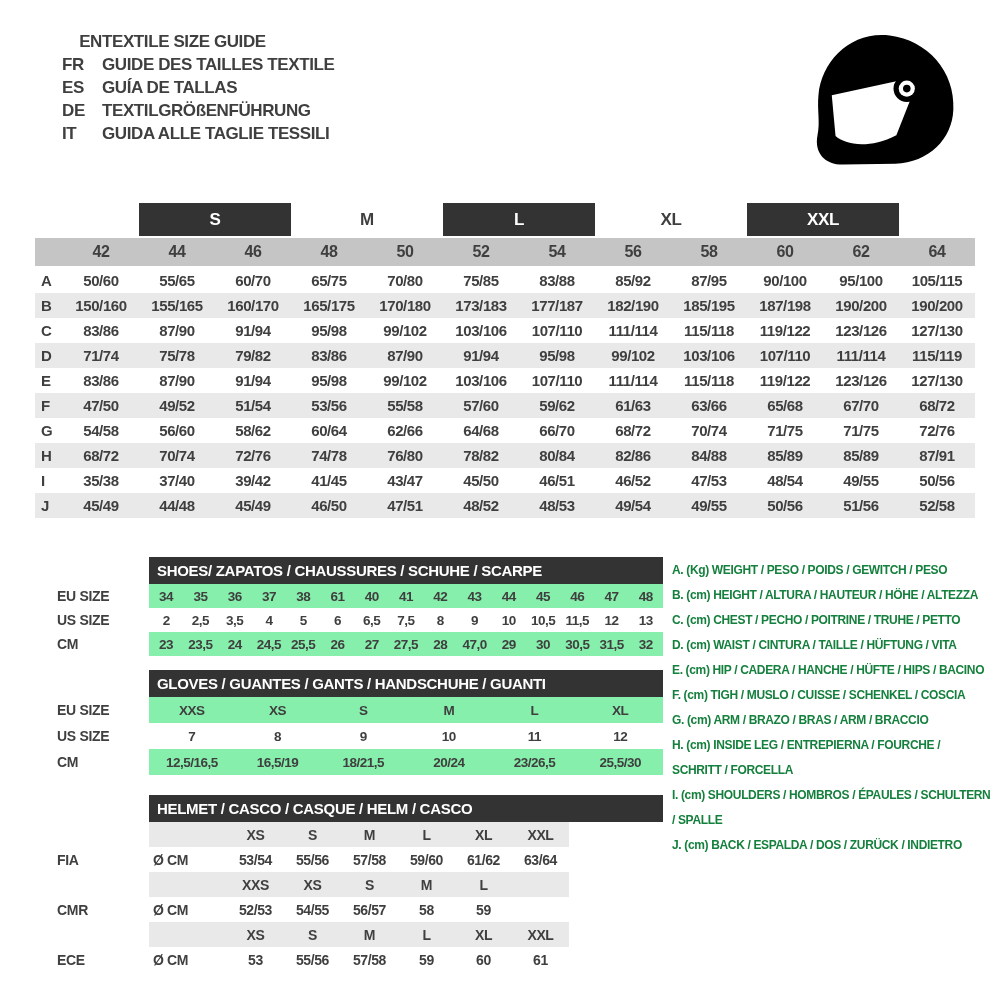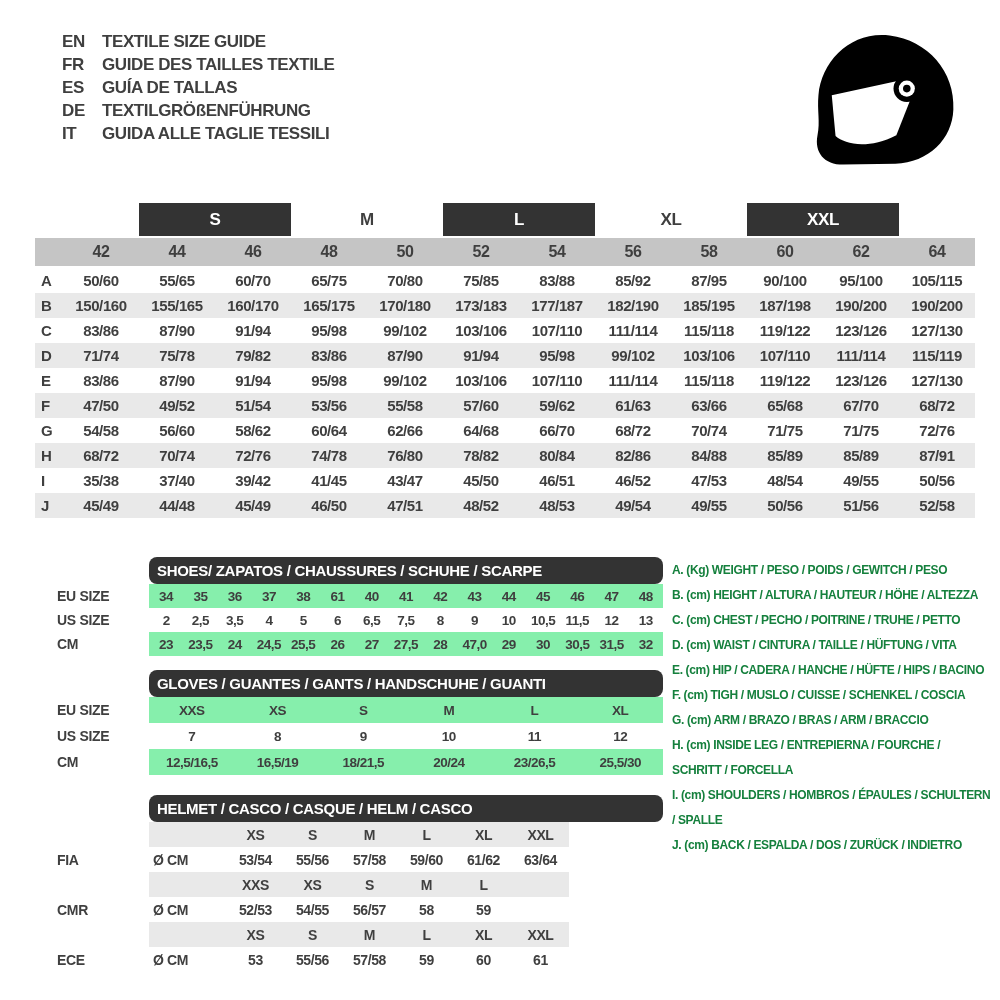--- a/index.html
+++ b/index.html
@@ -21,21 +21,21 @@
   .num-row{display:grid;grid-template-columns:28px repeat(12,1fr);height:28px;background:#c5c5c5;margin-top:2px;}
   .ncell{display:flex;align-items:center;justify-content:center;font-weight:700;font-size:16px;letter-spacing:-0.3px;}
   .size-body{margin-top:2px;}
   .data-row{display:grid;grid-template-columns:28px repeat(12,1fr);height:25px;}
   .data-row.alt{background:#e9e9e9;}
   .cell{display:flex;align-items:center;justify-content:center;font-weight:700;font-size:15px;letter-spacing:-0.4px;white-space:nowrap;}
   .cell.letter{justify-content:flex-start;padding-left:6px;}
   
   .bottom-left{position:absolute;left:57px;top:557px;width:606px;}
   .bt-title{margin-left:92px;width:514px;box-sizing:border-box;height:27px;line-height:27px;
-    background:#333;color:#fff;font-weight:700;font-size:15px;letter-spacing:-0.3px;padding-left:8px;border-radius:8px;}
+    background:#333;color:#fff;font-weight:700;font-size:15px;letter-spacing:-0.3px;padding-left:8px;}
   .bt-row{display:grid;height:24px;align-items:center;}
   .bt-label{font-weight:700;font-size:14px;letter-spacing:-0.3px;text-align:left;align-self:center;}
   .bt-val{display:flex;align-items:center;justify-content:center;height:100%;
     font-weight:700;font-size:13.5px;letter-spacing:-0.5px;white-space:nowrap;}
   .bt-row.alt .bt-val{background:#86efac;}
   .gap14{height:14px;} .gap20{height:20px;}
   .gl-row{height:26px;}
   
   .hm-row{display:grid;grid-template-columns:92px 78px repeat(6,57px);height:25px;align-items:center;}
   .hm-cell{display:flex;align-items:center;justify-content:center;height:100%;
@@ -46,21 +46,21 @@
   .legend{position:absolute;left:672px;top:558px;width:320px;}
   .legend-item{font-weight:700;font-size:12px;letter-spacing:-0.35px;line-height:25px;color:#15803d;}
 </style>
 </head>
 <body>
 
 <div class="page">
 
   <div class="hdr" id="langs">
       <div class="lang-row">
-        <div class="lang-code" style="display: inline-block;">EN</div>
+        <div class="lang-code" style="display: inline-block; text-align: right;">EN</div>
         <div class="lang-title">TEXTILE SIZE GUIDE</div>
       </div>
       <div class="lang-row">
         <div class="lang-code" style="display: inline-block;">FR</div>
         <div class="lang-title">GUIDE DES TAILLES TEXTILE</div>
       </div>
       <div class="lang-row">
         <div class="lang-code" style="display: inline-block;">ES</div>
         <div class="lang-title">GUÍA DE TALLAS</div>
       </div>

